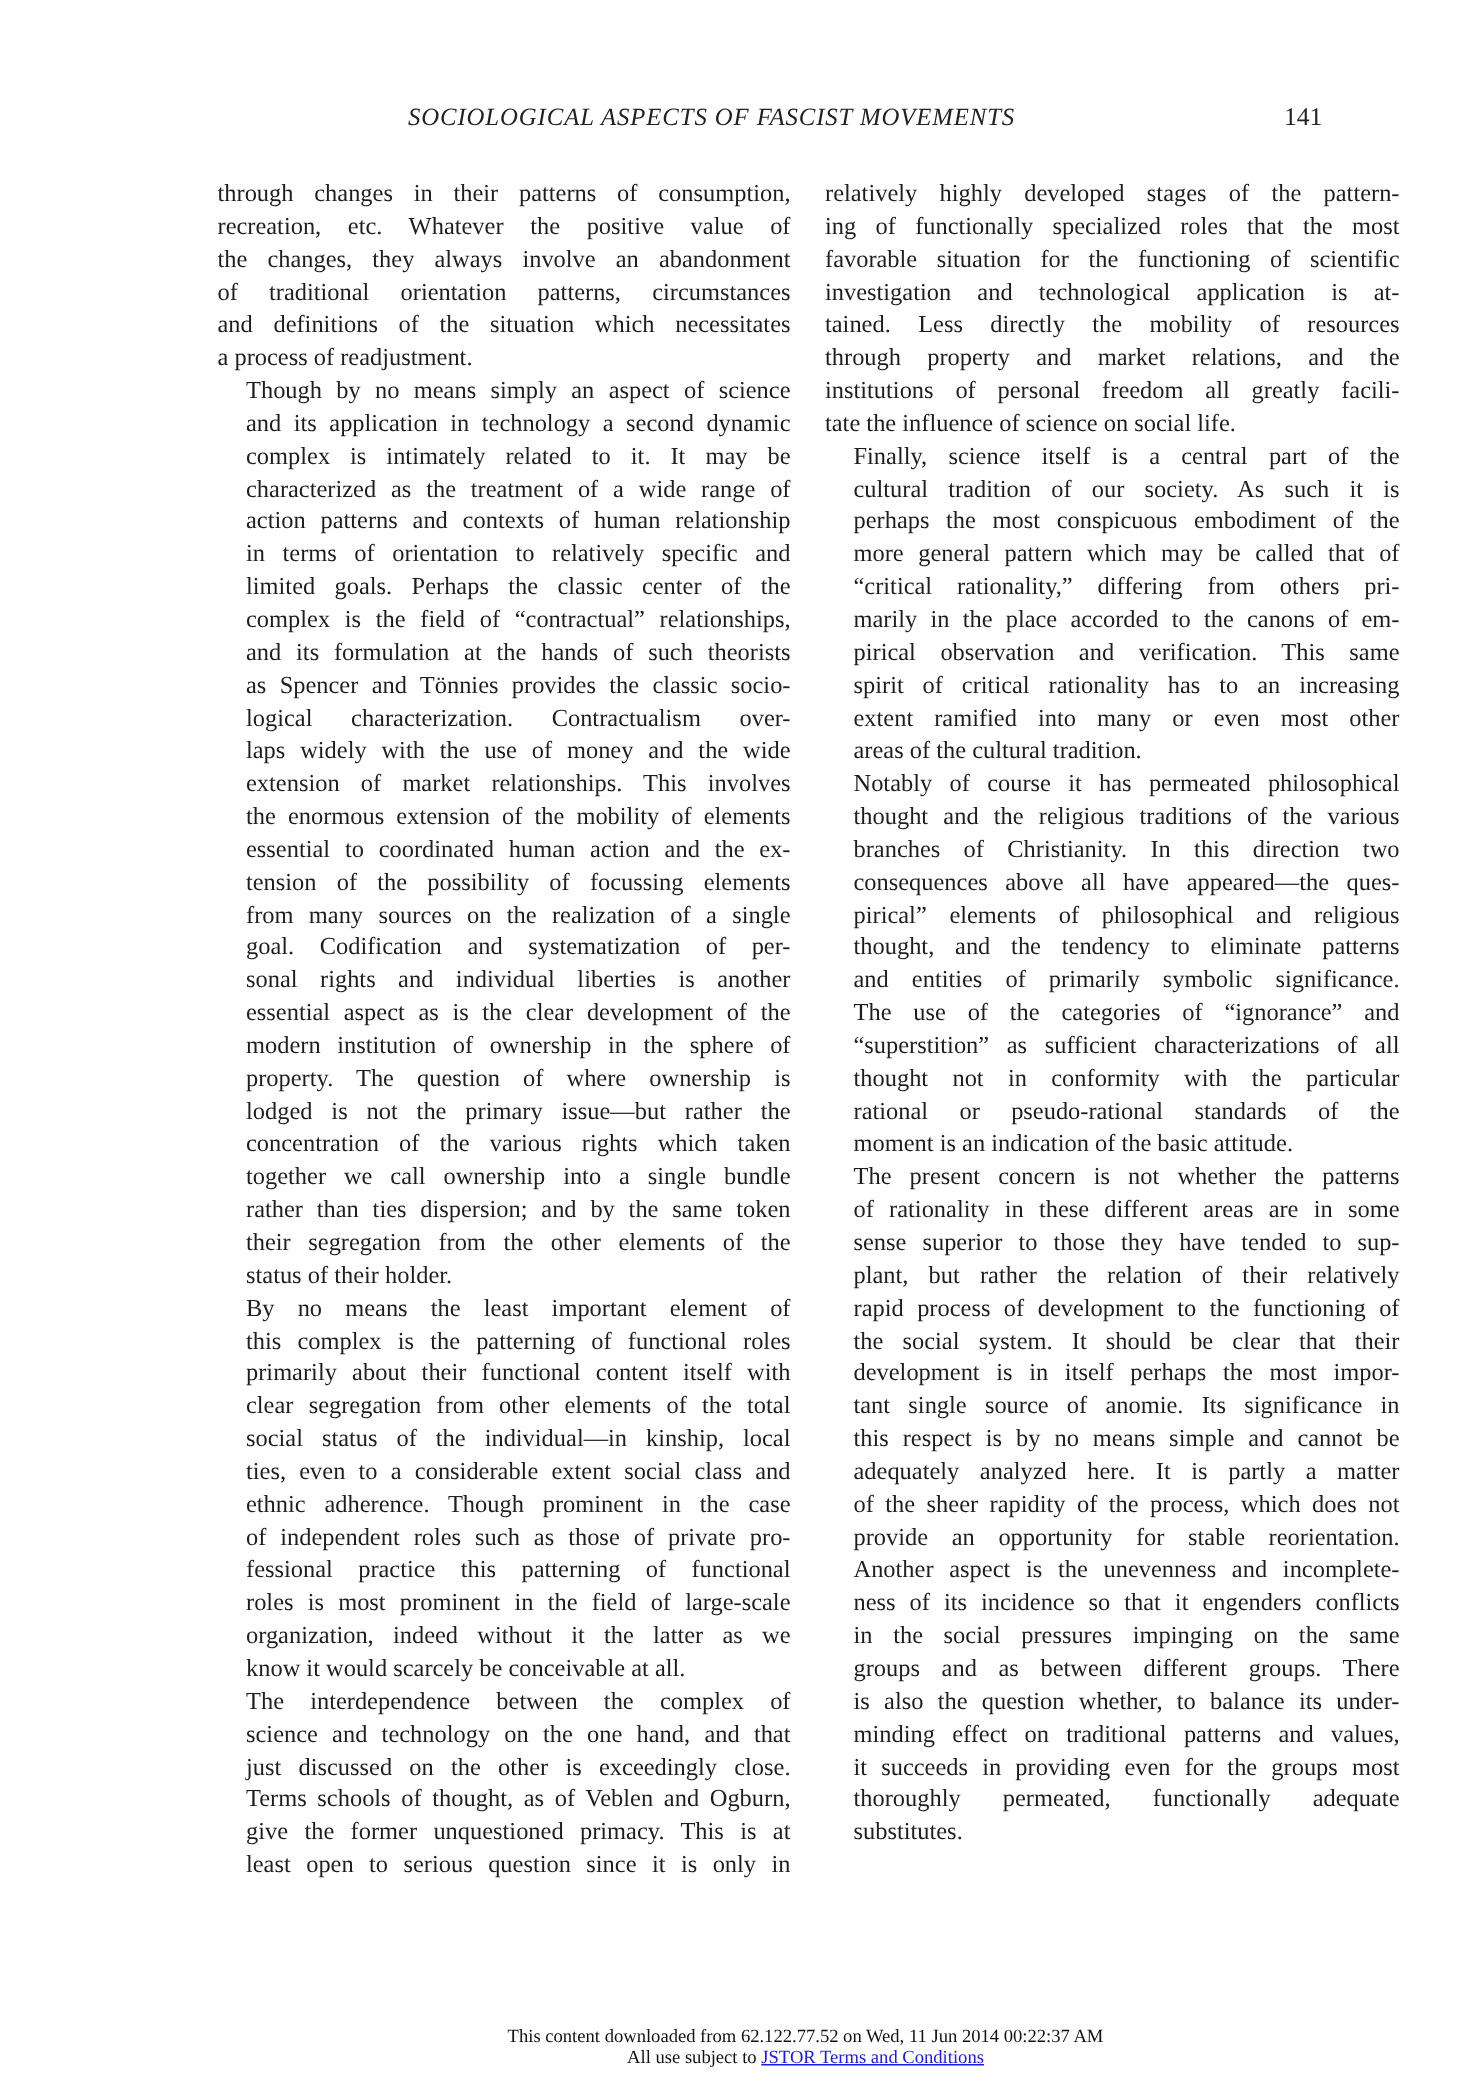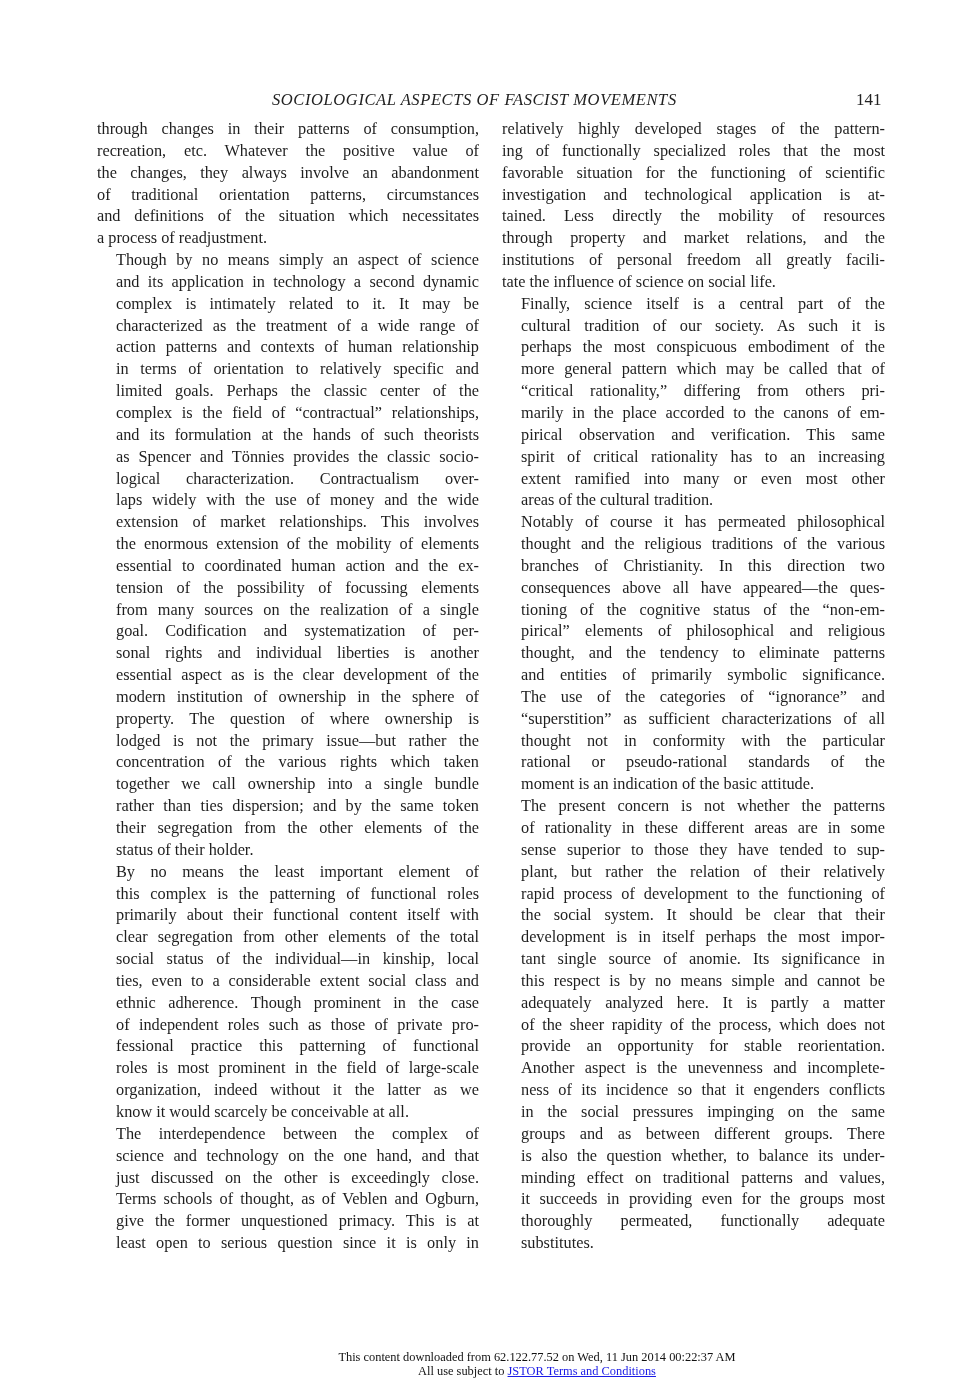--- a/index.html
+++ b/index.html
@@ -1,23 +1,23 @@
 <!DOCTYPE html>
 <html><head>
   <meta charset="utf-8">
   <style>
     html, body { margin: 0; padding: 0; background: #ffffff; }
     body { width: 978px; height: 1395px; position: relative; overflow: hidden;
            font-family: "Liberation Serif", "DejaVu Serif", serif; color: #1e1e1e; }
-    .running-head { position: absolute; top: 90px; left: 0; width: 823px; height: 24px; }
+    .running-head { position: absolute; top: 68px; left: 0; width: 823px; height: 24px; }
     .running-title { position: absolute; left: 272px; top: 0; font-style: italic;
                      font-size: 16.5px; letter-spacing: 0.6px; color: #222; }
     .page-number { position: absolute; left: 856px; top: 0; font-size: 17px; color: #222; }
     .column { position: absolute; top: 118px; width: 382px; font-size: 16.3px;
-              line-height: 21.85px; text-align: justify; hyphens: none; }
+              line-height: 21.85px; text-align: justify; hyphens: none; margin-left: 48px; }
     .col-left { left: 97px; }
     .col-right { left: 502px; width: 383px; }
     .column p { margin: 0; text-indent: 0; }
     .column p.indent { text-indent: 19px; }
     .line { display: block; text-align: justify; text-align-last: justify; white-space: nowrap; height: 21.85px; overflow: visible; }
     .line.last { text-align-last: left; }
     .footer { position: absolute; top: 1350px; left: 0; width: 978px; text-align: center;
               font-family: "Liberation Serif", serif; font-size: 12.4px; line-height: 14px; color: #111; margin-left: 48px; }
     .footer a { color: #1a1ae6; text-decoration: underline; }
   </style>
@@ -112,21 +112,20 @@
       <span class="line">pirical observation and verification.  This same</span>
       <span class="line">spirit of critical rationality has to an increasing</span>
       <span class="line">extent ramified into many or even most other</span>
       <span class="line last">areas of the cultural tradition.</span>
     </p>
     <p class="indent">
       <span class="line" style="text-indent: 19px;">Notably of course it has permeated philosophical</span>
       <span class="line">thought and the religious traditions of the various</span>
       <span class="line">branches of Christianity.  In this direction two</span>
       <span class="line">consequences above all have appeared—the ques-</span>
-      <span class="line">tioning of the cognitive status of the “non-em-</span>
       <span class="line">pirical” elements of philosophical and religious</span>
       <span class="line">thought, and the tendency to eliminate patterns</span>
       <span class="line">and entities of primarily symbolic significance.</span>
       <span class="line">The use of the categories of “ignorance” and</span>
       <span class="line">“superstition” as sufficient characterizations of all</span>
       <span class="line">thought not in conformity with the particular</span>
       <span class="line">rational or pseudo-rational standards of the</span>
       <span class="line last">moment is an indication of the basic attitude.</span>
     </p>
     <p class="indent">

